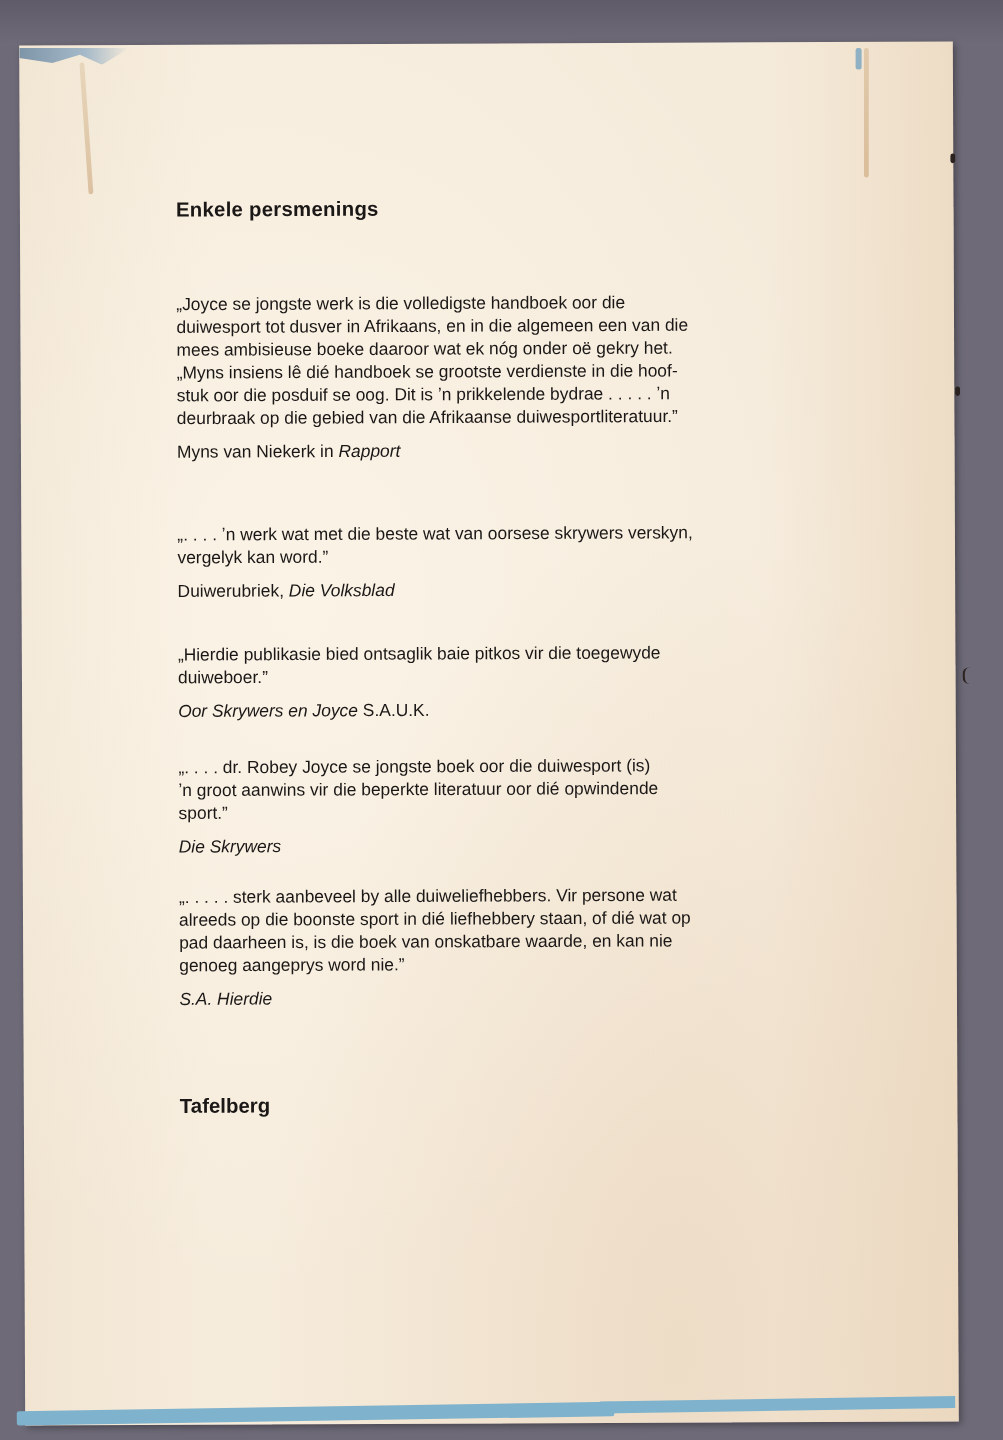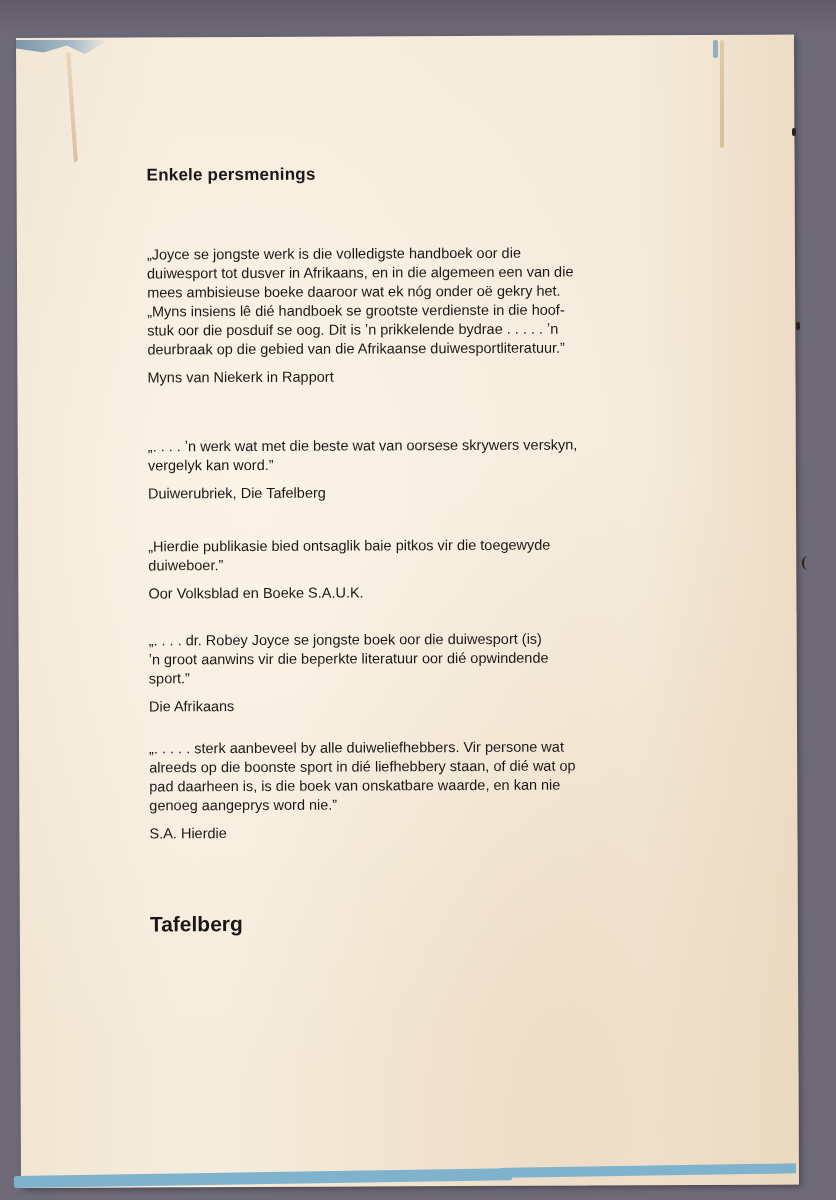--- a/index.html
+++ b/index.html
@@ -116,26 +116,27 @@
       margin: 0;
     }
     .quote span {
       display: block;
     }
     .attribution {
       font-size: 14.5px;
       margin: 10px 0 0 0;
     }
     .attribution .it {
+      font-style: italic;
     }
     .publisher {
       position: absolute;
       left: 0;
       top: 747px;
-      font-size: 21px;
+      font-size: 17px;
       font-weight: bold;
       margin: 0;
     }
   </style>
 </head>
 <body>
 
 <div class="backdrop-top"></div>
 
 <div class="cover">
@@ -152,38 +153,38 @@
         <span>deurbraak op die gebied van die Afrikaanse duiwesportliteratuur.”</span>
       </p>
       <p class="attribution"><span>Myns van Niekerk in </span><span class="it">Rapport</span></p>
     </div>
 
     <div class="review" style="top:272px;">
       <p class="quote">
         <span>„. . . . ʼn werk wat met die beste wat van oorsese skrywers verskyn,</span>
         <span>vergelyk kan word.”</span>
       </p>
-      <p class="attribution"><span>Duiwerubriek, </span><span class="it">Die Tafelberg</span></p>
+      <p class="attribution"><span>Duiwerubriek, </span><span class="it">Die Volksblad</span></p>
     </div>
 
     <div class="review" style="top:372px;">
       <p class="quote">
         <span>„Hierdie publikasie bied ontsaglik baie pitkos vir die toegewyde</span>
         <span>duiweboer.”</span>
       </p>
-      <p class="attribution"><span class="it">Oor Volksblad en Boeke</span><span> S.A.U.K.</span></p>
+      <p class="attribution"><span class="it">Oor Skrywers en Joyce</span><span> S.A.U.K.</span></p>
     </div>
 
     <div class="review" style="top:466px;">
       <p class="quote">
         <span>„. . . . dr. Robey Joyce se jongste boek oor die duiwesport (is)</span>
         <span>ʼn groot aanwins vir die beperkte literatuur oor dié opwindende</span>
         <span>sport.”</span>
       </p>
-      <p class="attribution"><span class="it">Die Afrikaans</span></p>
+      <p class="attribution"><span class="it">Die Skrywers</span></p>
     </div>
 
     <div class="review" style="top:574px;">
       <p class="quote">
         <span>„. . . . . sterk aanbeveel by alle duiweliefhebbers. Vir persone wat</span>
         <span>alreeds op die boonste sport in dié liefhebbery staan, of dié wat op</span>
         <span>pad daarheen is, is die boek van onskatbare waarde, en kan nie</span>
         <span>genoeg aangeprys word nie.”</span>
       </p>
       <p class="attribution"><span class="it">S.A. Hierdie</span></p>

